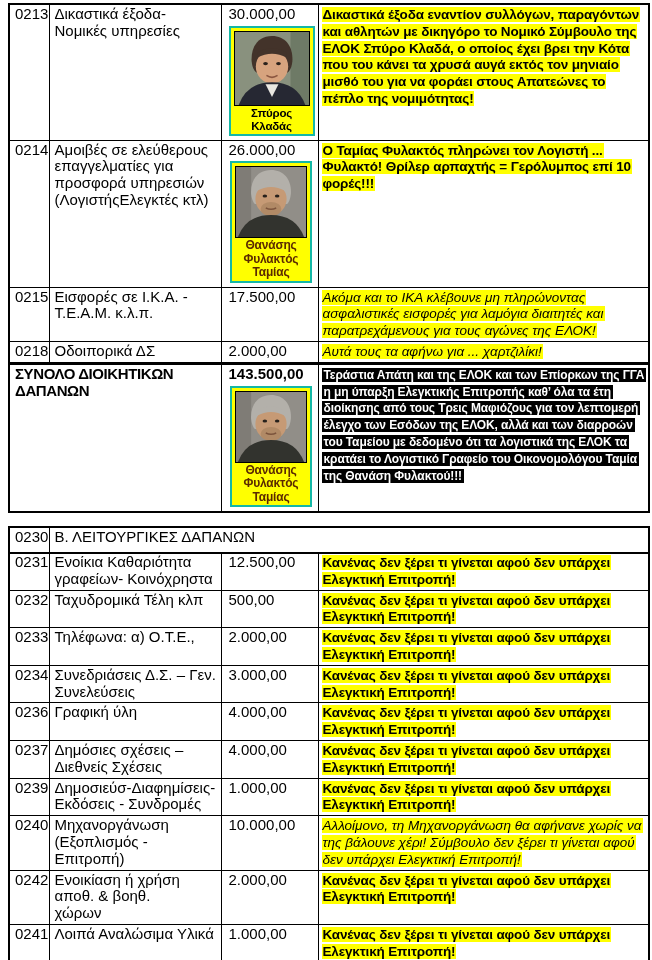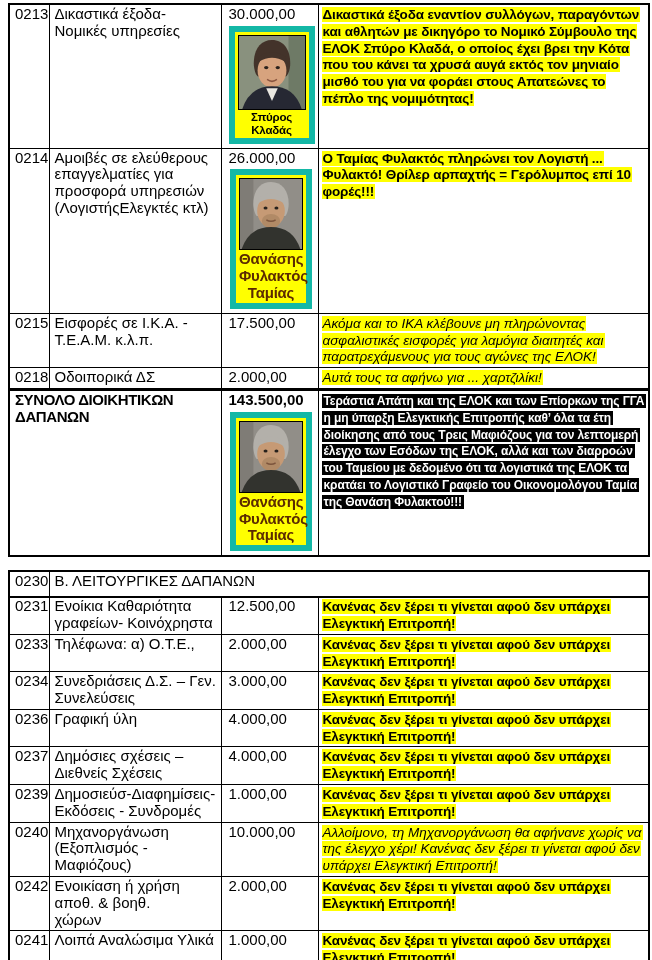--- a/index.html
+++ b/index.html
@@ -28,28 +28,28 @@
   .blk{
     background:var(--blkbg,#000);color:var(--blktx,#fff);
     font-weight:bold;font-size:12px;line-height:1.05;letter-spacing:-0.1px;
     padding:0 2px;-webkit-box-decoration-break:clone;box-decoration-break:clone;
   }
   
   tr.trow td{border-top:3px solid #000;font-weight:bold;}
   .tlabel{white-space:pre-line;letter-spacing:-0.4px;}
   
   .photo-box{
-    width:82px;margin:3px auto 2px auto;border:6px solid #14b8a6;
+    width:82px;margin:3px auto 2px auto;border:2px solid #14b8a6;
     background:var(--hl,#ffff00);padding:3px 3px 1px 3px;box-sizing:border-box;
   }
   .photo-box .pic{display:block;width:100%;height:72px;border:1px solid #000;
     box-sizing:border-box;background:#8d8a84;}
   .photo-box .pic svg{display:block;width:100%;height:100%;}
   .photo-box .cap{
-    font-size:15px;font-weight:bold;text-align:center;line-height:1.12;
+    font-size:12px;font-weight:bold;text-align:center;line-height:1.12;
     padding:1px 0 0 0;white-space:pre-line;letter-spacing:-0.2px;
   }
   .ph-k{width:86px;}
   .ph-k .pic{height:75px;}
   .ph-k .cap{color:var(--capk,#000);font-size:11.5px;}
   .ph-f .cap{color:var(--capf,#5b2a00);}
   .gap{height:13px;}
 </style>
 </head>
 <body>
@@ -206,20 +206,26 @@
 
     <tbody>
         <tr style="height:34px">
       <td class="code">0231</td>
       <td class="desc">Ενοίκια Καθαριότητα
 γραφείων- Κοινόχρηστα</td>
       <td class="amt">12.500,00</td>
       <td class="com"><span class="hl">Κανένας δεν ξέρει τι γίνεται αφού δεν υπάρχει Ελεγκτική Επιτροπή!</span></td>
     </tr>
     <tr style="height:34px">
+      <td class="code">0232</td>
+      <td class="desc">Ταχυδρομικά Τέλη κλπ</td>
+      <td class="amt">500,00</td>
+      <td class="com"><span class="hl">Κανένας δεν ξέρει τι γίνεται αφού δεν υπάρχει Ελεγκτική Επιτροπή!</span></td>
+    </tr>
+    <tr style="height:34px">
       <td class="code">0233</td>
       <td class="desc">Τηλέφωνα: α) Ο.Τ.Ε.,</td>
       <td class="amt">2.000,00</td>
       <td class="com"><span class="hl">Κανένας δεν ξέρει τι γίνεται αφού δεν υπάρχει Ελεγκτική Επιτροπή!</span></td>
     </tr>
     <tr style="height:34px">
       <td class="code">0234</td>
       <td class="desc">Συνεδριάσεις Δ.Σ. – Γεν.
 Συνελεύσεις</td>
       <td class="amt">3.000,00</td>
@@ -242,23 +248,23 @@
       <td class="code">0239</td>
       <td class="desc">Δημοσιεύσ-Διαφημίσεις-
 Εκδόσεις - Συνδρομές</td>
       <td class="amt">1.000,00</td>
       <td class="com"><span class="hl">Κανένας δεν ξέρει τι γίνεται αφού δεν υπάρχει Ελεγκτική Επιτροπή!</span></td>
     </tr>
     <tr style="height:49px">
       <td class="code">0240</td>
       <td class="desc">Μηχανοργάνωση
 (Εξοπλισμός -
-Μαφιόζους)</td>
+Επιτροπή)</td>
       <td class="amt">10.000,00</td>
-      <td class="com"><span class="hl plain">Αλλοίμονο, τη Μηχανοργάνωση θα αφήνανε χωρίς να της έλεγχο χέρι! Κανένας δεν ξέρει τι γίνεται αφού δεν υπάρχει Ελεγκτική Επιτροπή!</span></td>
+      <td class="com"><span class="hl plain">Αλλοίμονο, τη Μηχανοργάνωση θα αφήνανε χωρίς να της βάλουνε χέρι! Σύμβουλο δεν ξέρει τι γίνεται αφού δεν υπάρχει Ελεγκτική Επιτροπή!</span></td>
     </tr>
     <tr style="height:51px">
       <td class="code">0242</td>
       <td class="desc">Ενοικίαση ή χρήση
 αποθ. &amp; βοηθ.
 χώρων</td>
       <td class="amt">2.000,00</td>
       <td class="com"><span class="hl">Κανένας δεν ξέρει τι γίνεται αφού δεν υπάρχει Ελεγκτική Επιτροπή!</span></td>
     </tr>
     <tr style="height:28px">

